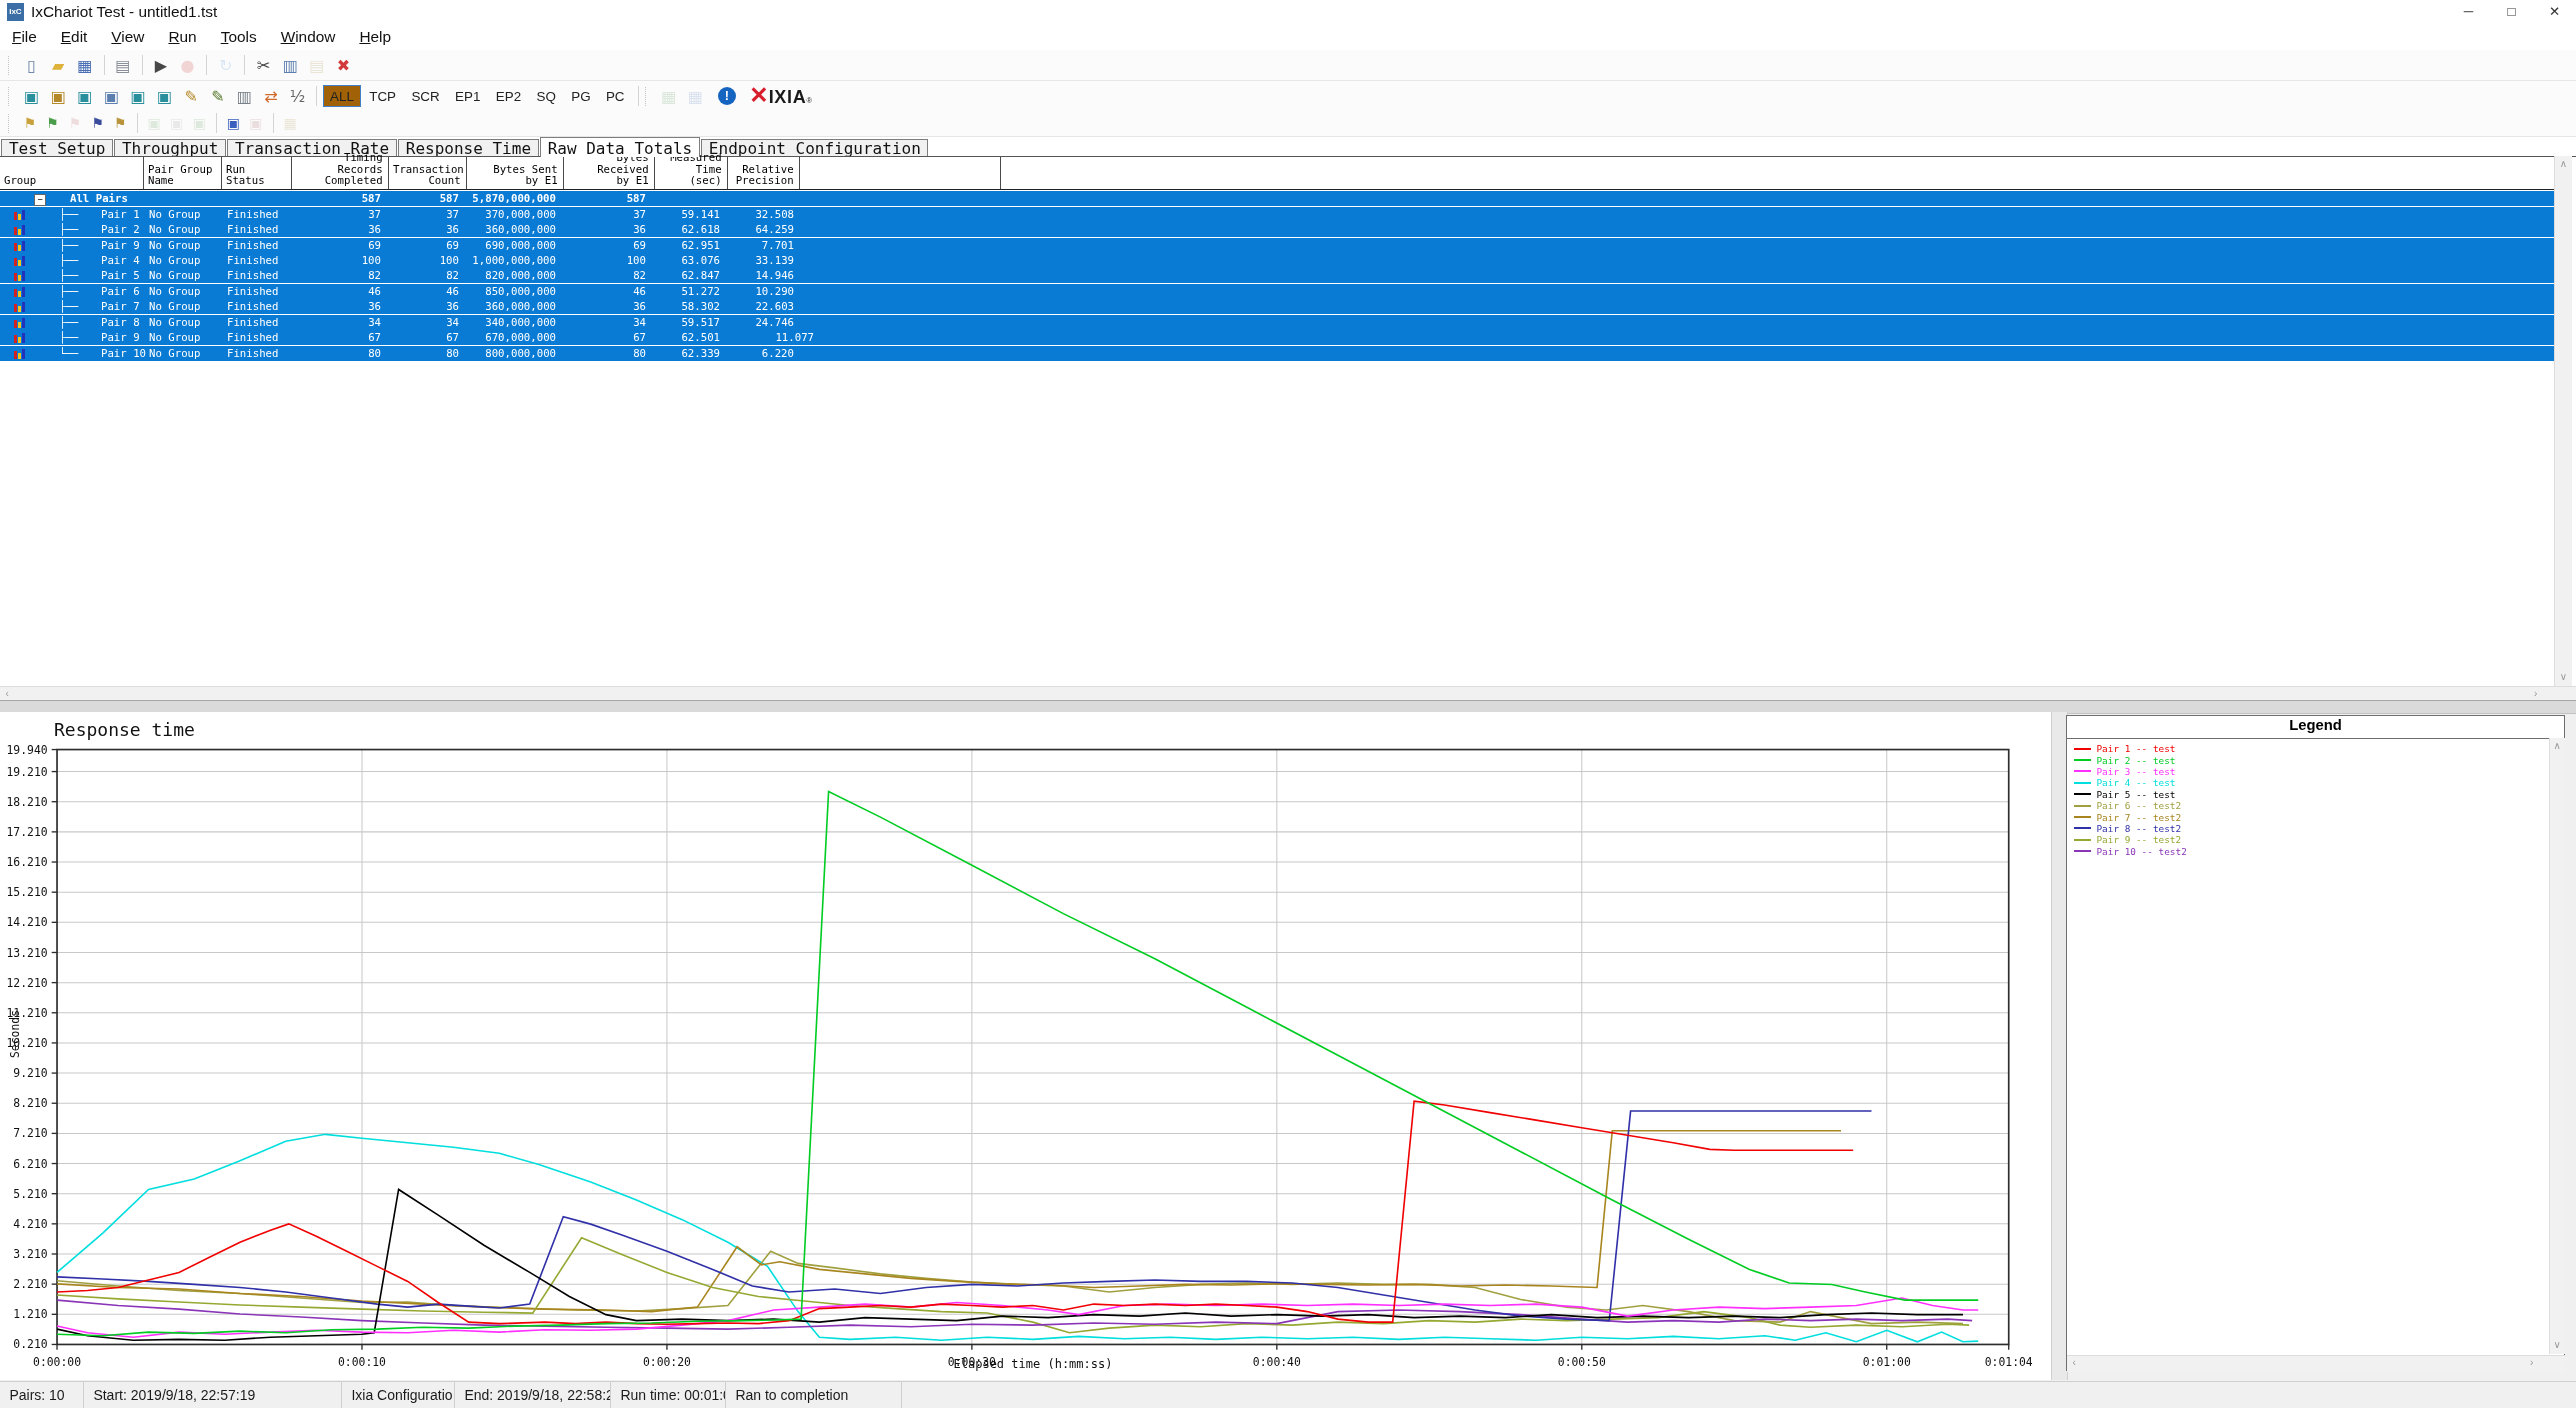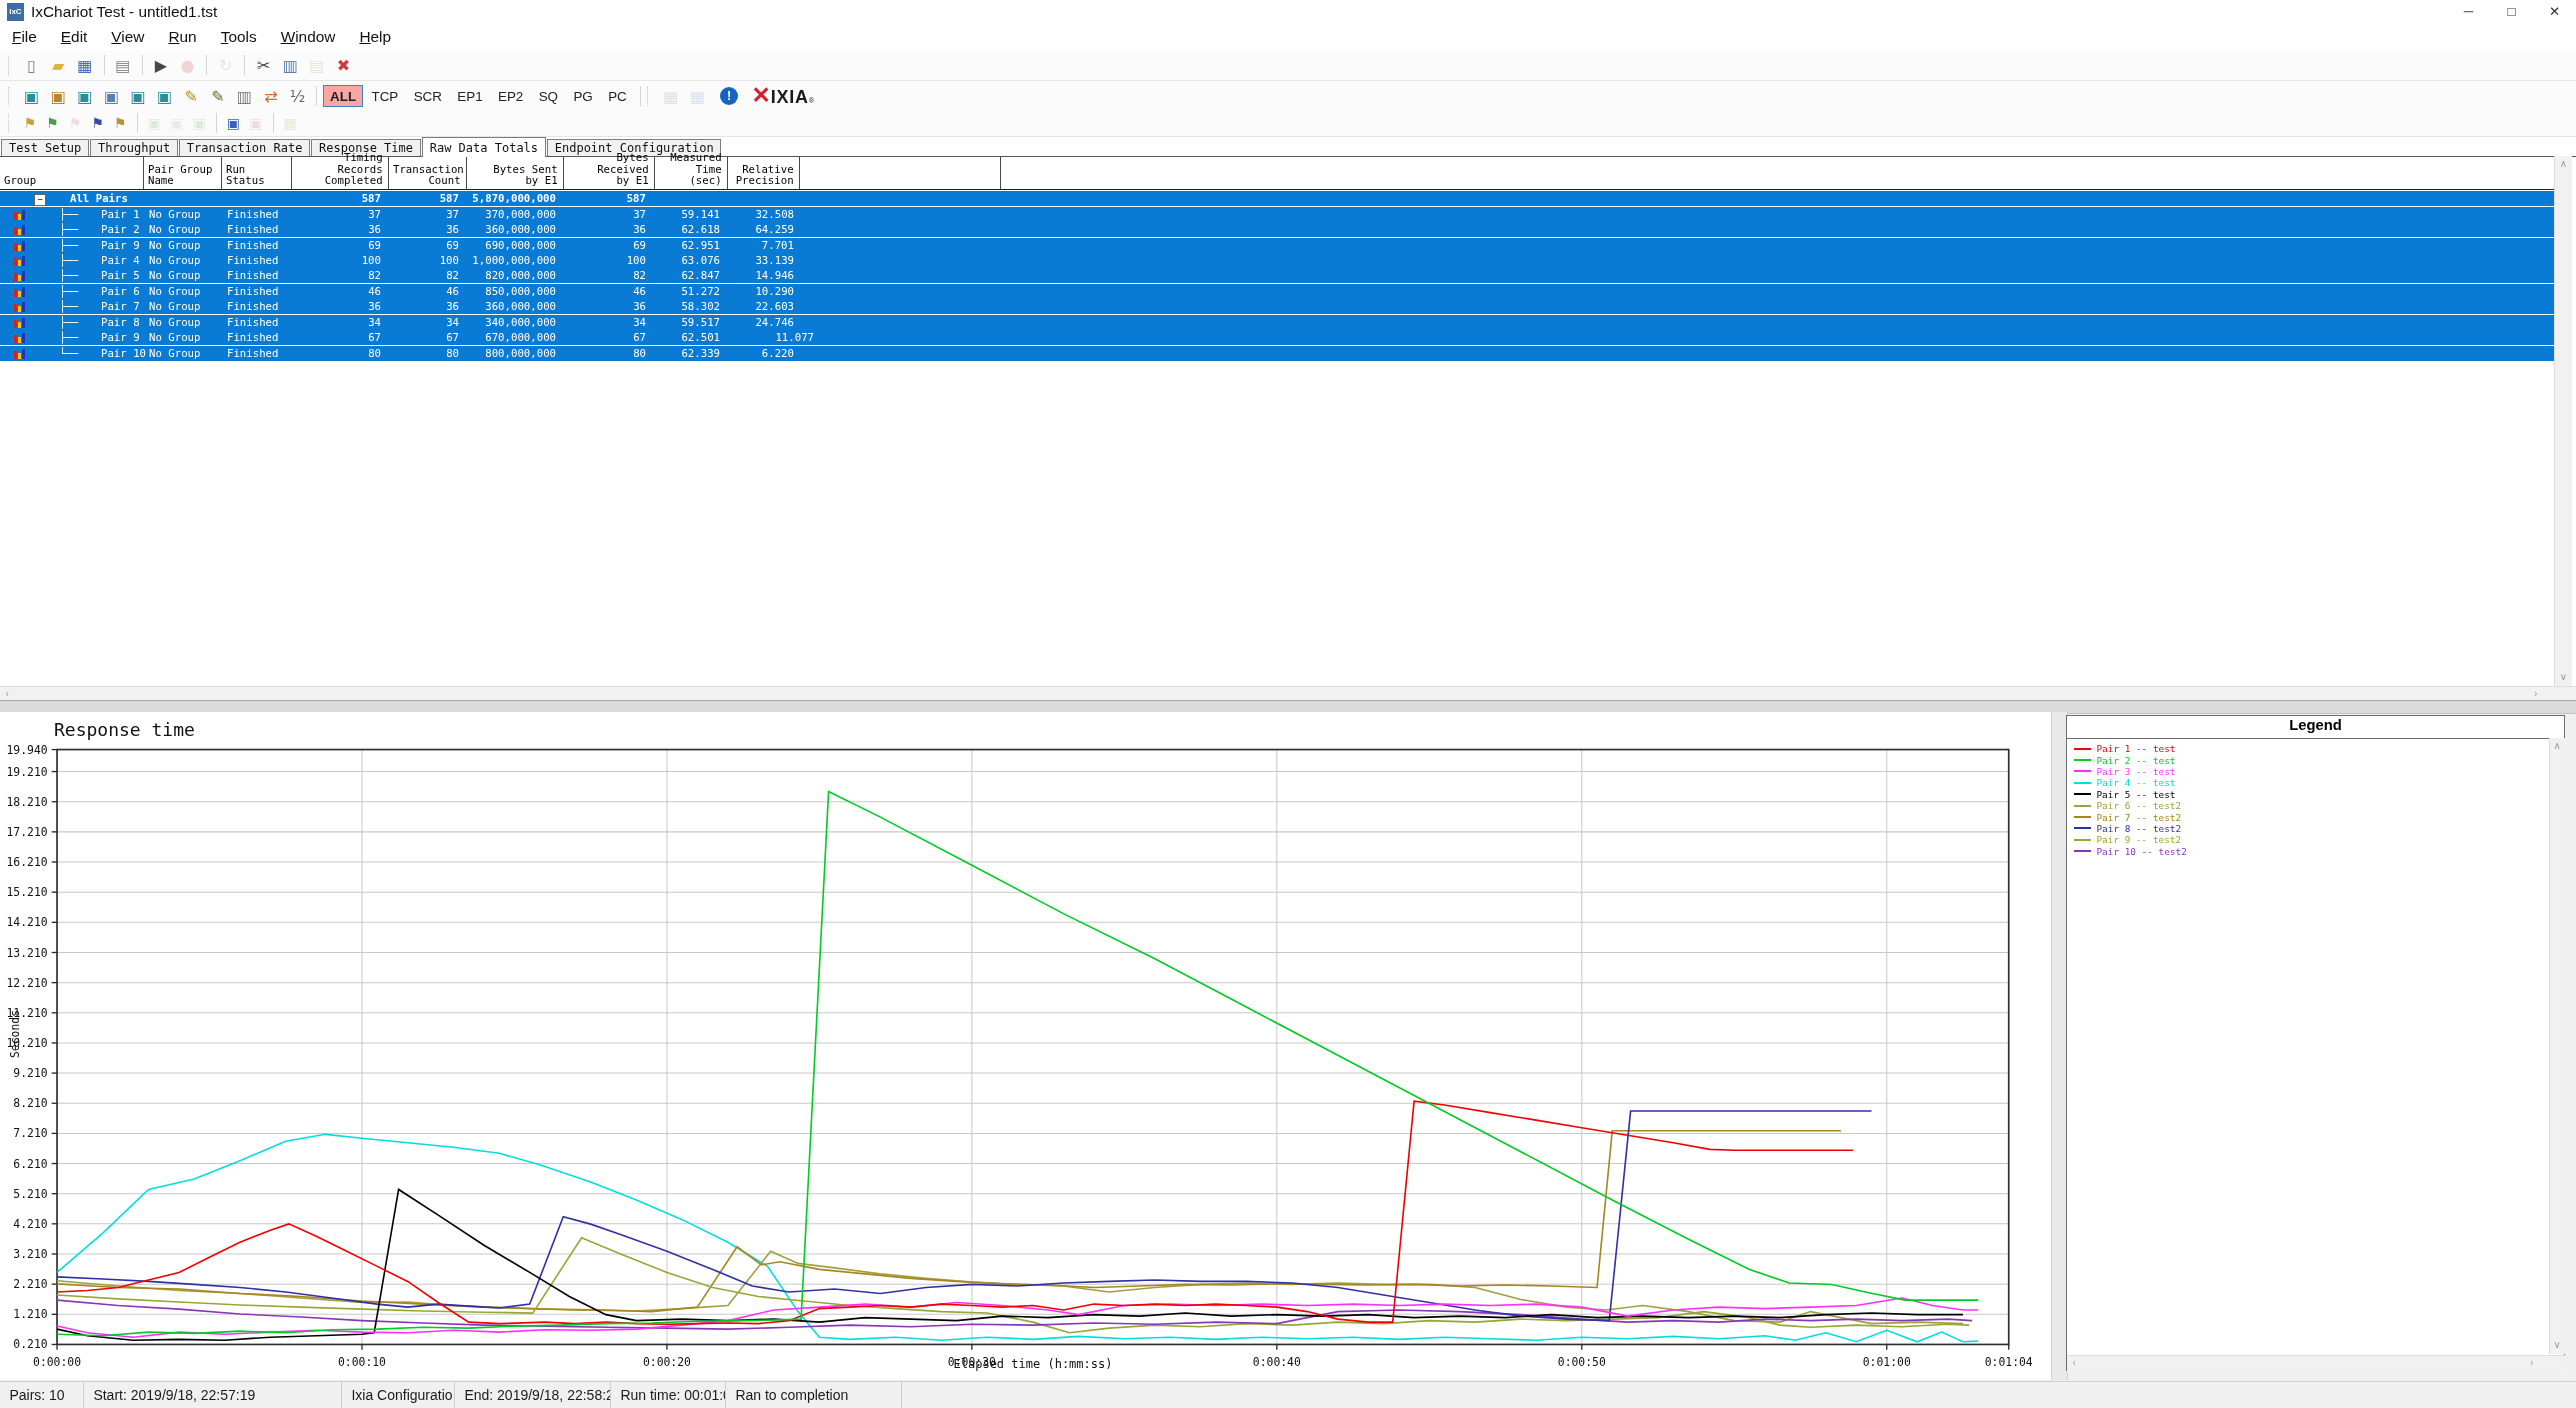--- a/index.html
+++ b/index.html
@@ -25,31 +25,31 @@
   .toolbar{left:0;width:2576px;background:#fbfbfb;border-bottom:0.7px solid #e6e6e6;
            display:flex;align-items:center;padding-left:6.7px;box-sizing:border-box;}
   #toolbar1{top:50px;height:31px;} #toolbar2{top:81px;height:31px;} #toolbar3{top:111px;height:25.5px;}
   .grip{width:4px;height:19px;border-left:1.3px dotted #c4c4c4;margin:0 5.4px 0 1.3px;}
   .tico{width:24px;height:24px;margin:0 1.3px;display:flex;align-items:center;justify-content:center;
         font-size:16px;font-family:"DejaVu Sans",sans-serif;}
   #toolbar3 .tico{width:20px;height:20px;font-size:14px;}
   .tico.disabled{opacity:.35;}
   .tsep{width:0.7px;height:20px;background:#d4d4d4;margin:0 5.4px;}
   .filterbtn{font-size:13.4px;color:#222;padding:2.7px 6px;margin:0 0.7px;border:0.7px solid transparent;}
-  .filterbtn.active{background:#fca5a5;border:0.7px solid #3f81c6;font-weight:bold;}
+  .filterbtn.active{background:#a16207;border:0.7px solid #3f81c6;}
   #info-icon{width:18px;height:18px;border-radius:50%;background:#1565c0;color:#fff;font-size:12.7px;
              font-weight:bold;text-align:center;line-height:18px;margin:0 9.4px;}
   #ixia-logo{display:flex;align-items:baseline;margin-left:4px;}
   #ixia-x{color:#d81e2c;font-size:23px;font-weight:bold;line-height:20px;}
   #ixia-name{color:#1a1a1a;font-size:18px;font-weight:bold;letter-spacing:0.7px;}
   #ixia-reg{color:#1a1a1a;font-size:7.4px;vertical-align:super;}
 
   
   #tabstrip{left:0;top:137px;width:2576px;height:19px;background:#ffffff;}
-  .tab{display:inline-block;font-family:"DejaVu Sans Mono",monospace;font-size:12px;color:#111;
+  .tab{display:inline-block;font-family:"DejaVu Sans Mono",monospace;font-size:16px;color:#111;
        border:0.7px solid #7d7d7d;border-bottom:none;background:#f1f1f1;padding:2px 6.7px 1.3px 6.7px;
        margin:2px 0 0 1.3px;height:13.4px;line-height:13.4px;vertical-align:bottom;}
   .tab.active{background:#ffffff;margin-top:0;padding-top:4px;position:relative;z-index:3;}
 
   
   #tablepanel{left:0;top:156px;width:2576px;height:530px;background:#ffffff;border-top:0.7px solid #555;}
   .hcell{position:absolute;top:0;height:32px;border-right:0.7px solid #4a4a4a;box-sizing:border-box;
          font-family:"DejaVu Sans Mono",monospace;font-size:10.7px;line-height:11.4px;color:#000;
          display:flex;flex-direction:column;justify-content:flex-end;padding:0 5.4px 2.7px 4px;}
   .hcell.right{text-align:right;}

